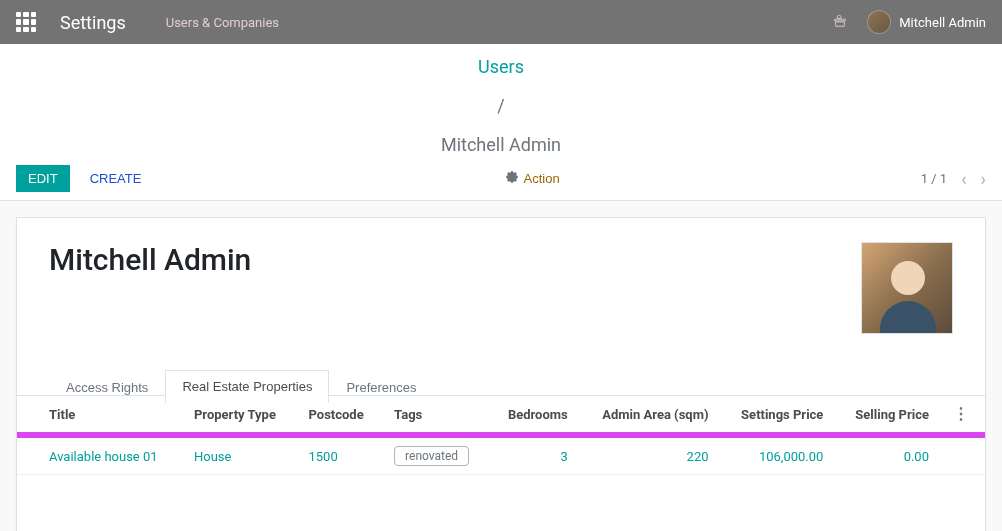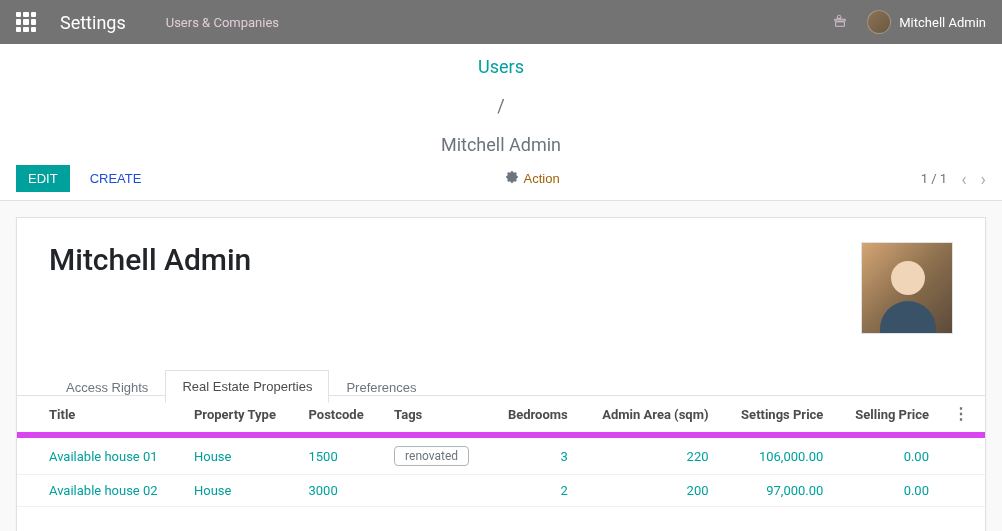--- a/index.html
+++ b/index.html
@@ -146,30 +146,19 @@
           <td class="link">Available house 01</td>
           <td class="link">House</td>
           <td class="link">1500</td>
           <td><span class="tag-pill">renovated</span></td>
           <td class="num link">3</td>
           <td class="num link">220</td>
           <td class="num link">106,000.00</td>
           <td class="num link">0.00</td>
           <td></td>
         </tr>
-        <tr>
-          <td class="link">Available house 02</td>
-          <td class="link">House</td>
-          <td class="link">3000</td>
-          <td></td>
-          <td class="num link">2</td>
-          <td class="num link">200</td>
-          <td class="num link">97,000.00</td>
-          <td class="num link">0.00</td>
-          <td></td>
-        </tr>
         <tr class="table-spacer">
             <td colspan="9"></td>
           </tr>
       </tbody>
     </table>
   </div>
 </div>
 
 </body></html>

